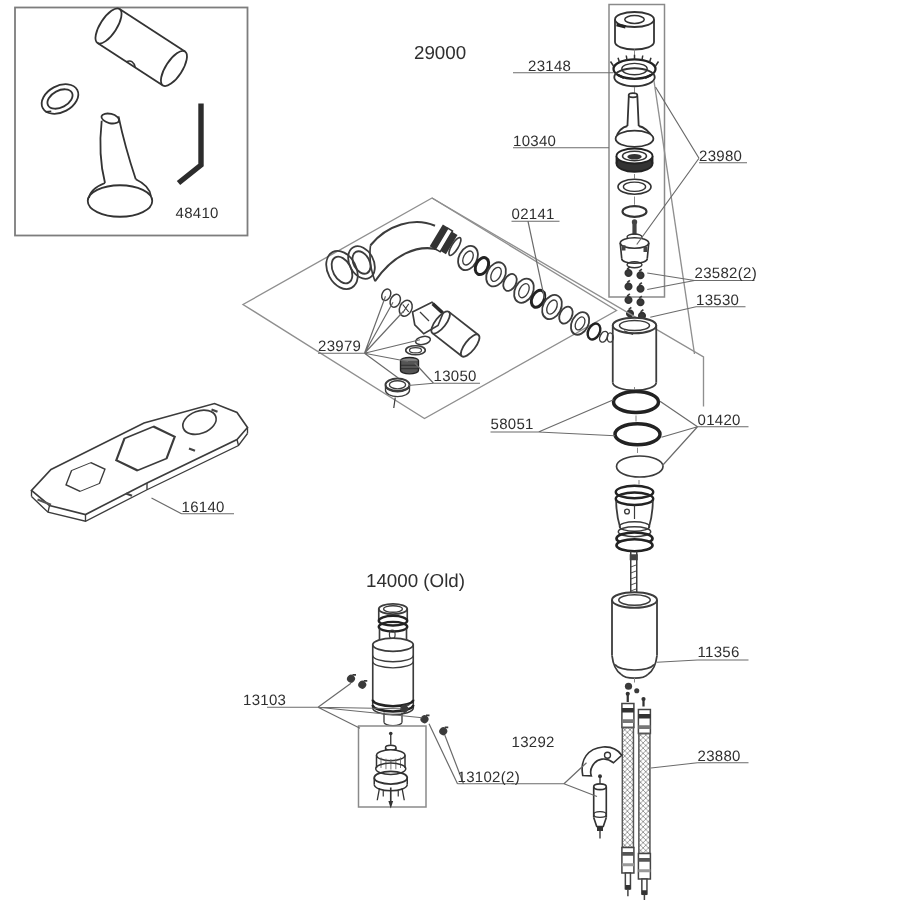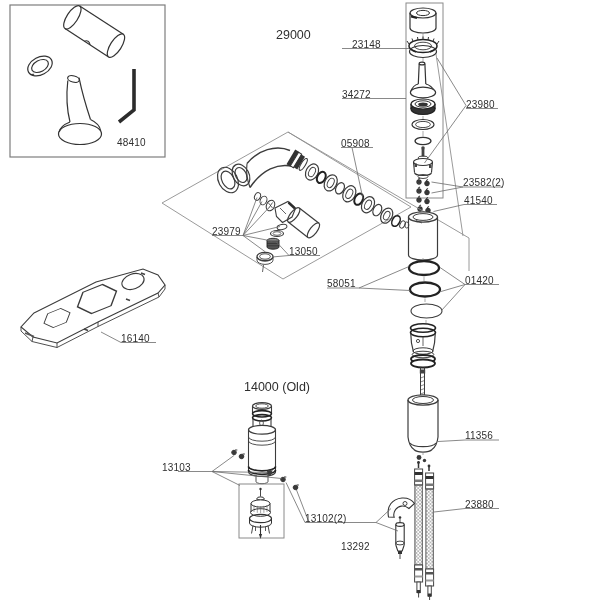--- a/index.html
+++ b/index.html
@@ -374,29 +374,29 @@
     <path d="M 465,440 H 499 M 465,440 L 438,441.5"></path>
     <path d="M 465,508.5 H 499 M 465,508.5 L 434,512"></path>
   </g>
 </svg>
 
 <span class="atitle" style="left:276px;top:29px">29000</span>
 <span class="atitle" style="left:244px;top:381px">14000 (Old)</span>
 
 <span class="plbl" style="left:117px;top:138px">48410</span>
 <span class="plbl" style="left:352px;top:39.5px">23148</span>
-<span class="plbl" style="left:342px;top:89.5px">34272</span>
+<span class="plbl" style="left:342px;top:89.5px">10340</span>
 <span class="plbl" style="left:466px;top:99.5px">23980</span>
-<span class="plbl" style="left:341px;top:138.5px">05908</span>
+<span class="plbl" style="left:341px;top:138.5px">02141</span>
 <span class="plbl" style="left:463px;top:178px">23582(2)</span>
-<span class="plbl" style="left:464px;top:195.5px">41540</span>
+<span class="plbl" style="left:464px;top:195.5px">13530</span>
 <span class="plbl" style="left:212px;top:226.5px">23979</span>
 <span class="plbl" style="left:289px;top:246.5px">13050</span>
 <span class="plbl" style="left:327px;top:279px">58051</span>
 <span class="plbl" style="left:465px;top:275.5px">01420</span>
 <span class="plbl" style="left:121px;top:333.5px">16140</span>
 <span class="plbl" style="left:162px;top:462.5px">13103</span>
 <span class="plbl" style="left:305px;top:513.5px">13102(2)</span>
-<span class="plbl" style="left:341px;top:542px">13292</span>
+<span class="plbl" style="left:341px;top:491px">13292</span>
 <span class="plbl" style="left:465px;top:431px">11356</span>
 <span class="plbl" style="left:465px;top:499.5px">23880</span>
 
 </div>
 
 </body></html>

